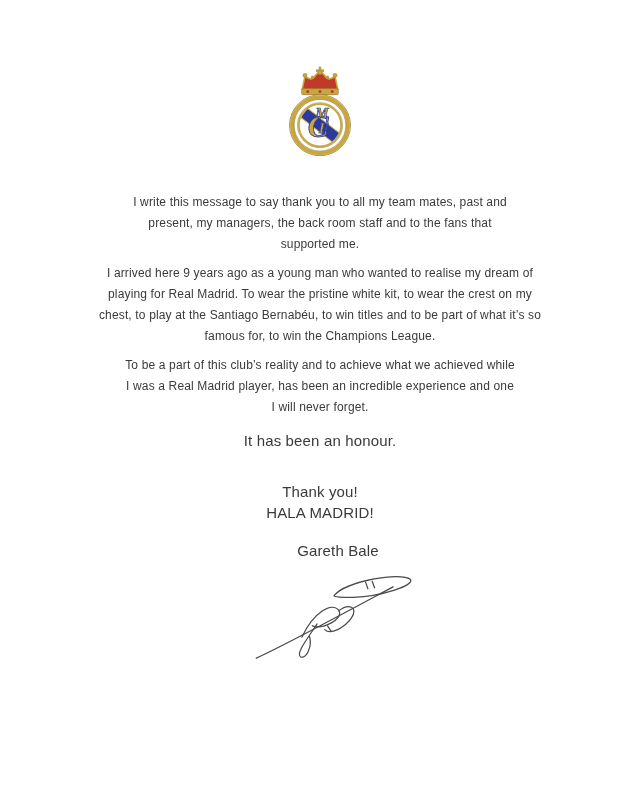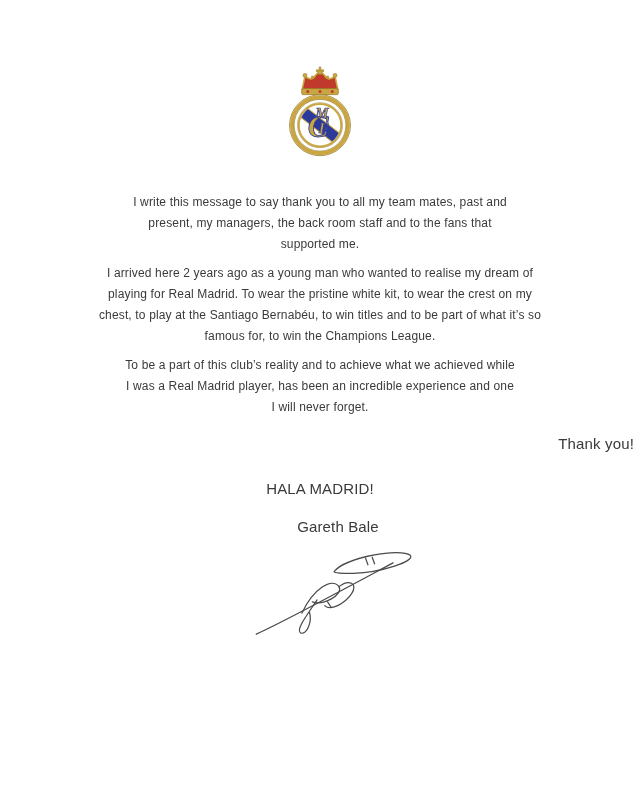--- a/index.html
+++ b/index.html
@@ -41,22 +41,22 @@
   .closing {
     white-space: pre-line;
     font-size: 15px;
     line-height: 21px;
     letter-spacing: 0.15px;
     margin: 0 auto;
     width: 628px;
     text-align: center;
   }
   .closing-honour { margin-top: 12px; }
-  .closing-thanks { margin-top: 15px; text-align: right; }
-  .closing-hala   { margin-top: 24px; }
+  .closing-thanks { margin-top: 30px; }
+  .closing-hala   { margin-top: 0; }
   .signoff {
     margin-top: 17px;
     transform: translateX(18px);
   }
   .signoff-name {
     font-size: 15px;
     line-height: 21px;
     letter-spacing: 0.15px;
     text-align: center;
     margin: 0;
@@ -108,28 +108,29 @@
           <text x="39" y="71" font-size="16" fill="#c9a63f" stroke="#2b3a9b" stroke-width="0.6">F</text>
         </g>
       </g>
     </svg>
   </div>
 
   <div class="letter-body">
     <p class="para">I write this message to say thank you to all my team mates, past and
 present, my managers, the back room staff and to the fans that
 supported me.</p>
-    <p class="para">I arrived here 2 years ago as a young man who wanted to realise my dream of
+    <p class="para">I arrived here 9 years ago as a young man who wanted to realise my dream of
 playing for Real Madrid. To wear the pristine white kit, to wear the crest on my
 chest, to play at the Santiago Bernabéu, to win titles and to be part of what it’s so
 famous for, to win the Champions League.</p>
     <p class="para">To be a part of this club’s reality and to achieve what we achieved while
 I was a Real Madrid player, has been an incredible experience and one
 I will never forget.</p>
 
+    <p class="closing closing-honour">It has been an honour.</p>
     <p class="closing closing-thanks">Thank you!</p>
     <p class="closing closing-hala">HALA MADRID!</p>
   </div>
 
   <div class="signoff">
     <p class="signoff-name">Gareth Bale</p>
     <div class="signature-wrap">
       <svg width="190" height="100" viewBox="0 0 200 105">
         <g fill="none" stroke="#4a4a4a" stroke-width="1.3" stroke-linecap="round">
 

